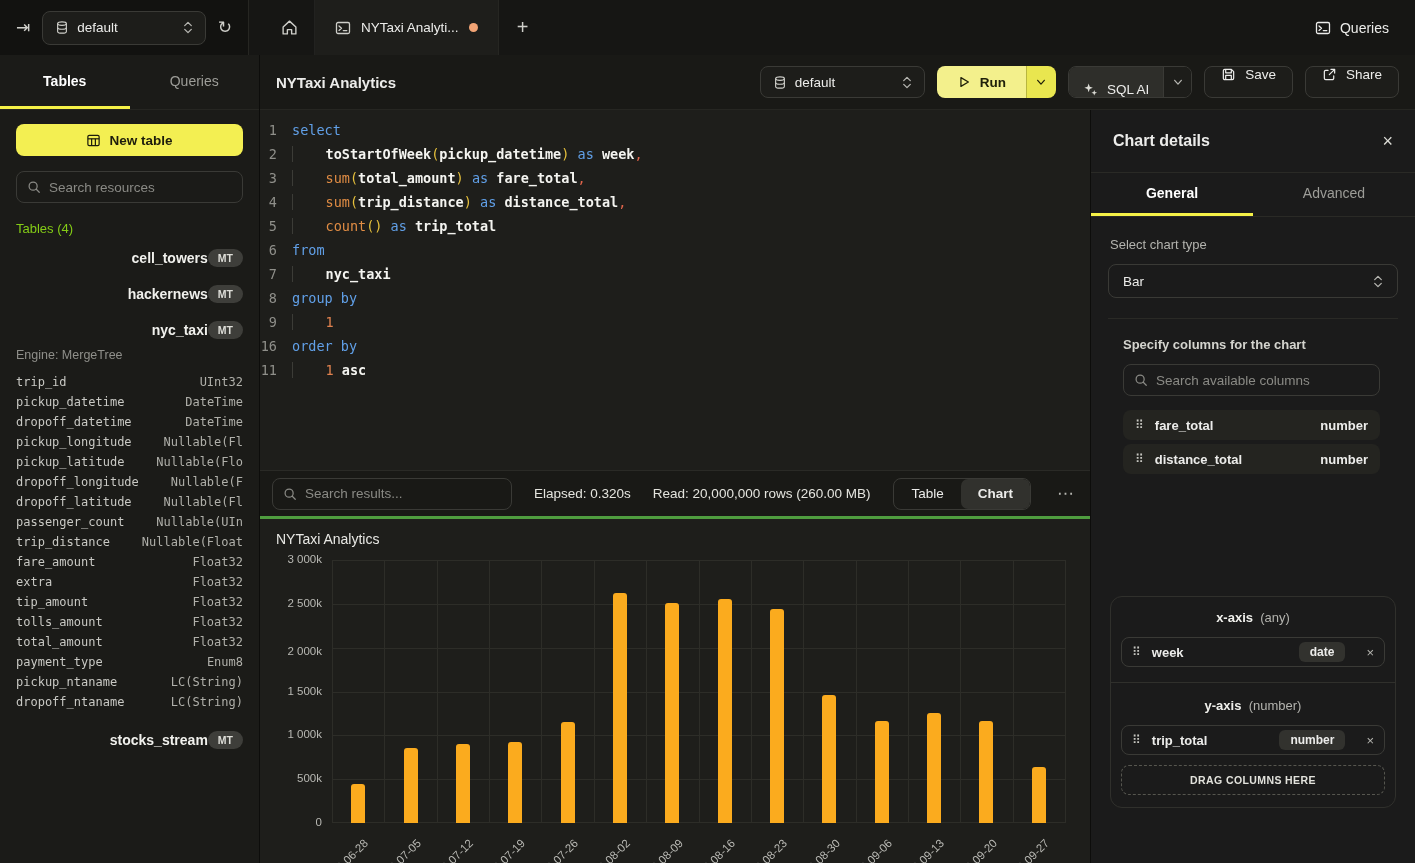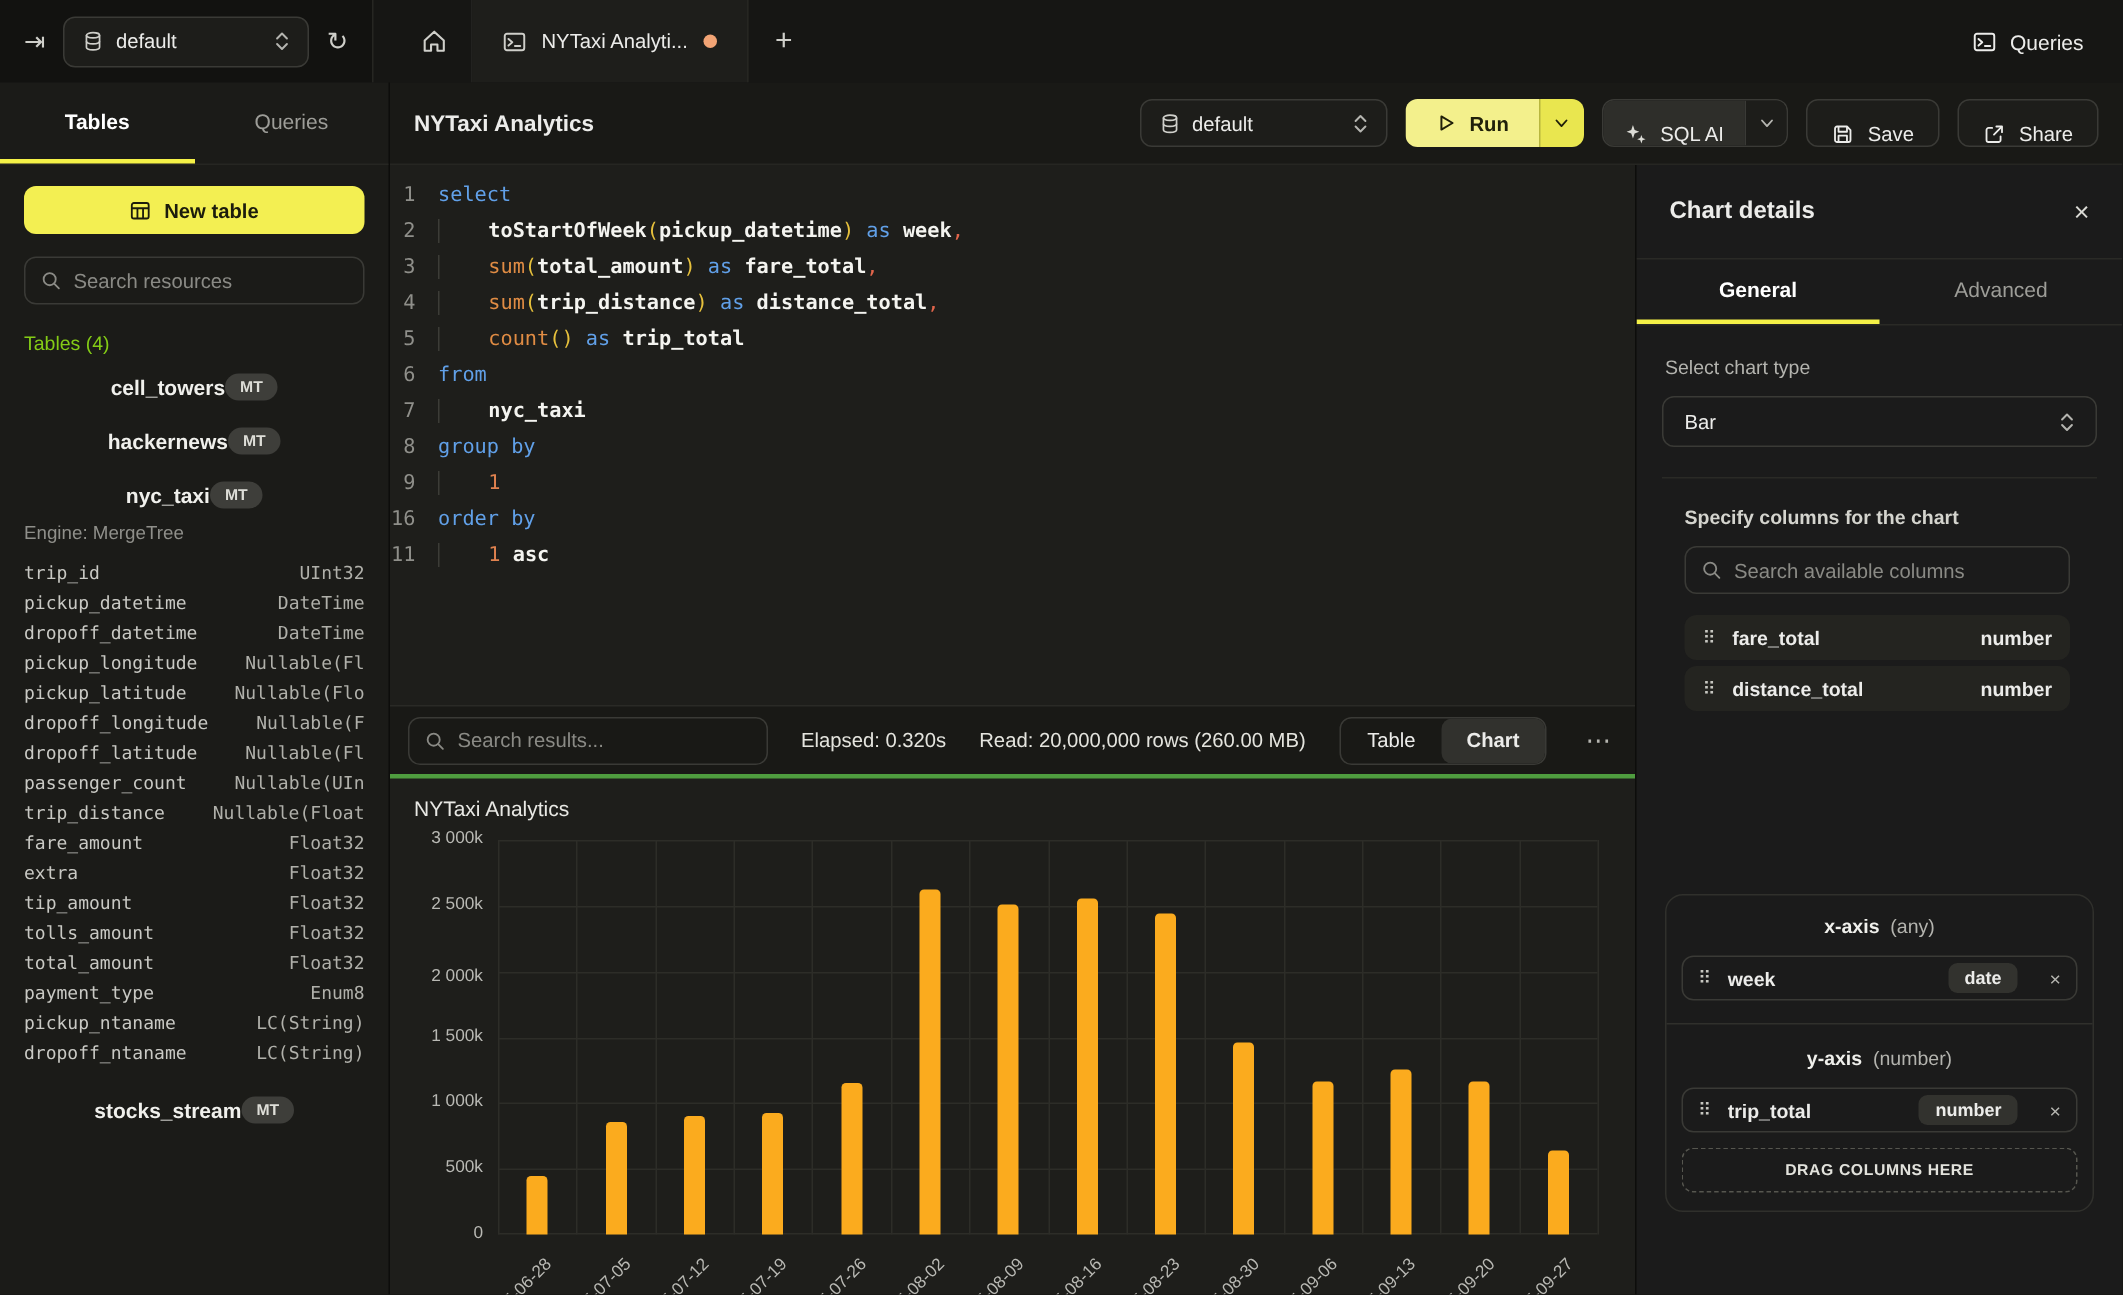--- a/index.html
+++ b/index.html
@@ -26,41 +26,41 @@
   
   .sidebar { width:260px; flex:none; background:#1b1b18; display:flex; flex-direction:column; border-right:1px solid #0d0d0b; }
   .side-tabs { height:55px; flex:none; display:flex; border-bottom:1px solid #262622; }
   .side-tab { flex:1; display:flex; align-items:center; justify-content:center; font-size:14px; color:#9d9d98; cursor:pointer; border-bottom:3px solid transparent; }
   .side-tab.active { color:#fff; border-bottom-color:#f5f147; font-weight:600; }
   .new-table-btn { margin:14px 16px 0; height:32px; flex:none; display:flex; align-items:center; justify-content:center; gap:8px; background:#f3ef52; color:#1c1c0c; border-radius:8px; font-weight:600; cursor:pointer; }
   .search-box { margin:15px 16px 0; height:32px; flex:none; display:flex; align-items:center; gap:8px; padding:0 10px; border:1px solid #3a3a36; border-radius:8px; }
   .search-box input { flex:1; background:transparent; border:none; outline:none; color:#ececea; font-family:"Liberation Sans",sans-serif; font-size:13.5px; min-width:0; }
   .search-box input::placeholder { color:#8a8a85; }
   .section-label { margin:18px 16px 4px; font-size:13px; color:#84cc16; }
-  .t-row { display:flex; align-items:center; justify-content:center; padding:9px 16px; cursor:pointer; }
+  .t-row { display:flex; align-items:center; justify-content:flex-end; padding:9px 16px; cursor:pointer; }
   .t-name { font-size:14px; font-weight:600; color:#f0f0ec; }
   .mt-pill { background:#3e3e3a; color:#dedeD8; font-size:10.5px; font-weight:700; padding:3px 10px; border-radius:10px; }
   .t-engine { padding:0 16px 8px; font-size:12.5px; color:#8f8f8a; }
   .t-cols { padding:2px 16px 10px; font-family:"DejaVu Sans Mono", monospace; font-size:12px; line-height:20px; }
   .t-col { display:flex; justify-content:space-between; white-space:nowrap; overflow:hidden; }
   .c-name { color:#c9c9c4; }
   .c-type { color:#b0b0aa; }
 
   
   .right-of-sidebar { flex:1; display:flex; flex-direction:column; min-width:0; }
   .main-header { height:55px; flex:none; display:flex; align-items:center; padding:0 16px; gap:12px; background:#191916; border-bottom:1px solid #262622; }
   .page-title { font-size:15px; font-weight:600; margin-right:auto; }
   .hdr-select { width:165px; justify-content:space-between; height:32px; }
   .run-split { display:flex; height:32px; border-radius:8px; overflow:hidden; cursor:pointer; }
   .run-main { display:flex; align-items:center; gap:9px; padding:0 20px; background:#f3f08c; color:#20200a; font-weight:600; }
   .run-caret { width:30px; display:flex; align-items:center; justify-content:center; background:#e9e64f; color:#20200a; border-left:1px solid rgba(40,40,10,.25); }
   .dark-split { display:flex; height:32px; border:1px solid #3a3a36; border-radius:8px; overflow:hidden; cursor:pointer; }
   .dark-split .main { display:flex; align-items:flex-end; gap:9px; padding:0 14px; background:#2e2e2a; }
   .dark-split .caret { width:28px; display:flex; align-items:center; justify-content:center; background:#1d1d1a; border-left:1px solid #3a3a36; color:#b5b5b0; }
-  .ghost-btn { display:flex; align-items:flex-end; gap:9px; height:32px; padding:0 16px; border:1px solid #3a3a36; border-radius:8px; background:#1d1d1a; cursor:pointer; }
+  .ghost-btn { display:flex; align-items:flex-start; gap:9px; height:32px; padding:0 16px; border:1px solid #3a3a36; border-radius:8px; background:#1d1d1a; cursor:pointer; }
 
   .content-row { flex:1; display:flex; min-height:0; }
   .main-col { width:830px; flex:none; display:flex; flex-direction:column; background:#1e1e1b; }
 
   
   .editor { flex:1; padding:8px 0; font-family:"DejaVu Sans Mono", monospace; font-size:13.5px; line-height:24px; overflow:hidden; }
   .line { display:flex; }
   .ln { width:32px; flex:none; text-align:right; padding-right:15px; color:#8f8f8a; user-select:none; }
   .code { white-space:pre; }
   .tk-kw  { color:#61a0e8; }

